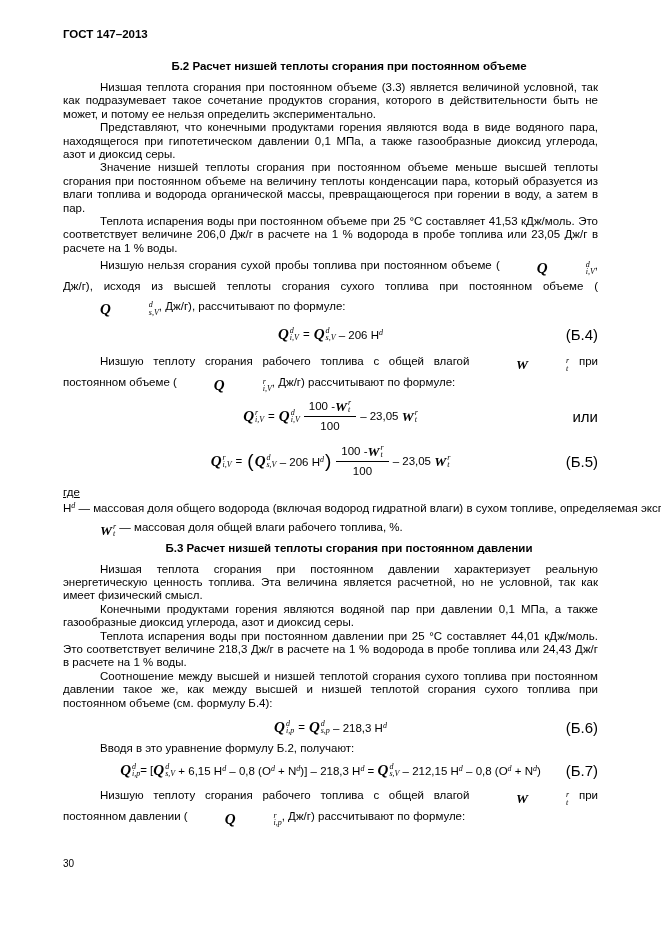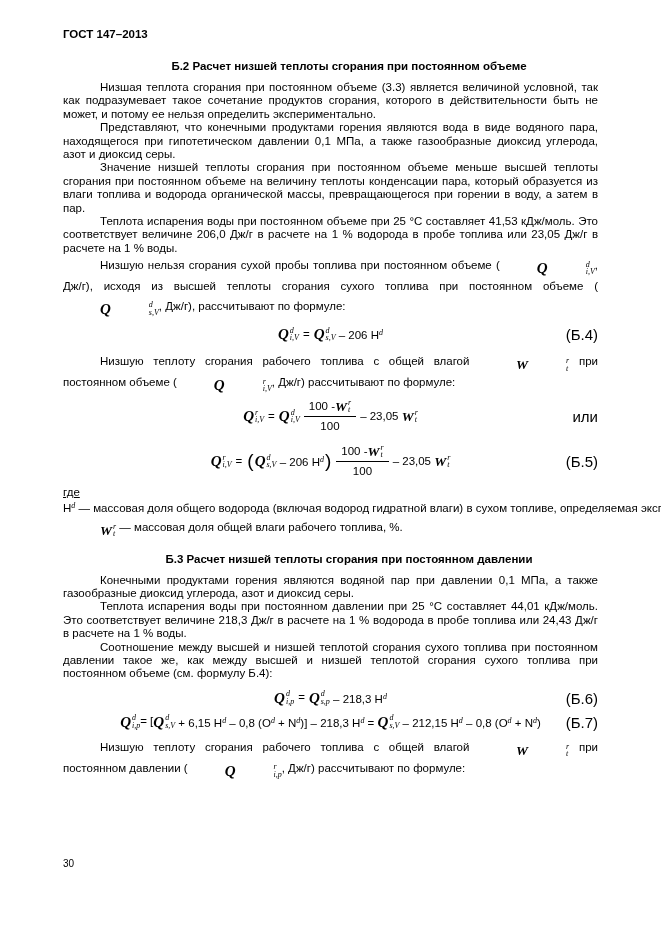--- a/index.html
+++ b/index.html
@@ -5,21 +5,21 @@
   html,body{margin:0;padding:0;}
   body{
     width:661px;height:936px;background:#ffffff;position:relative;
     font-family:"Liberation Sans",sans-serif;color:#000;
     -webkit-font-smoothing:antialiased;
   }
   .page{position:absolute;inset:0;padding:28px 63px 0 63px;box-sizing:border-box;overflow:hidden;}
   .doc-header{font-weight:bold;font-size:11.5px;margin-bottom:20px;}
   .hd{font-weight:bold;font-size:11.5px;margin:0;text-indent:37px;text-align:center;}
   .hd-b2{margin-bottom:9px;}
-  .hd-b3{margin-top:15px;margin-bottom:9px;}
+  .hd-b3{margin-top:4px;margin-bottom:9px;}
   p{margin:0;font-size:11.5px;line-height:13.4px;text-align:justify;text-indent:37px;}
   .mp{line-height:20px;}
   
   .frow{position:relative;text-align:center;font-size:11.5px;line-height:15px;}
   .fbody{display:inline-flex;align-items:center;white-space:nowrap;}
   .flabel{position:absolute;right:0;top:50%;transform:translateY(-50%);font-size:15px;}
   .f-b4{margin:9px 0 8px;}
   .f-b5a{margin:6px 0 4px;}
   .f-b5b{margin:10px 0 7px;}
   .f-b6{margin:8px 0 6px;}
@@ -198,20 +198,21 @@
   <p class="where-w"><span class="q">
         <span class="wb">W</span>
         <span class="ss">
           <span>r</span>
           <span>t</span>
         </span>
       </span><span class="dash"> — массовая доля общей влаги рабочего топлива, %.</span></p>
 
   <div class="hd hd-b3">Б.3 Расчет низшей теплоты сгорания при постоянном давлении</div>
 
+  <p>Низшая теплота сгорания при постоянном давлении характеризует реальную энергетическую ценность топлива. Эта величина является расчетной, но не условной, так как имеет физический смысл.</p>
   <p>Конечными продуктами горения являются водяной пар при давлении 0,1 МПа, а также газообразные диоксид углерода, азот и диоксид серы.</p>
   <p>Теплота испарения воды при постоянном давлении при 25 °С составляет 44,01 кДж/моль. Это соответствует величине 218,3 Дж/г в расчете на 1 % водорода в пробе топлива или 24,43 Дж/г в расчете на 1 % воды.</p>
   <p>Соотношение между высшей и низшей теплотой сгорания сухого топлива при постоянном давлении такое же, как между высшей и низшей теплотой сгорания сухого топлива при постоянном объеме (см. формулу Б.4):</p>
 
   <div class="frow f-b6">
     <span class="fbody">
       <span class="q">
           <span class="qb">Q</span>
           <span class="ss">
             <span>d</span>
@@ -224,20 +225,21 @@
           <span class="ss">
             <span>d</span>
             <span>s,p</span>
           </span>
         </span>
       <span class="hv"><span> – 218,3 H</span><span class="isup">d</span></span>
     </span>
     <span class="flabel">(Б.6)</span>
   </div>
 
+  <p>Вводя в это уравнение формулу Б.2, получают:</p>
 
   <div class="frow f-b7">
     <span class="fbody">
       <span class="q">
           <span class="qb">Q</span>
           <span class="ss">
             <span>d</span>
             <span>i,p</span>
           </span>
         </span>

